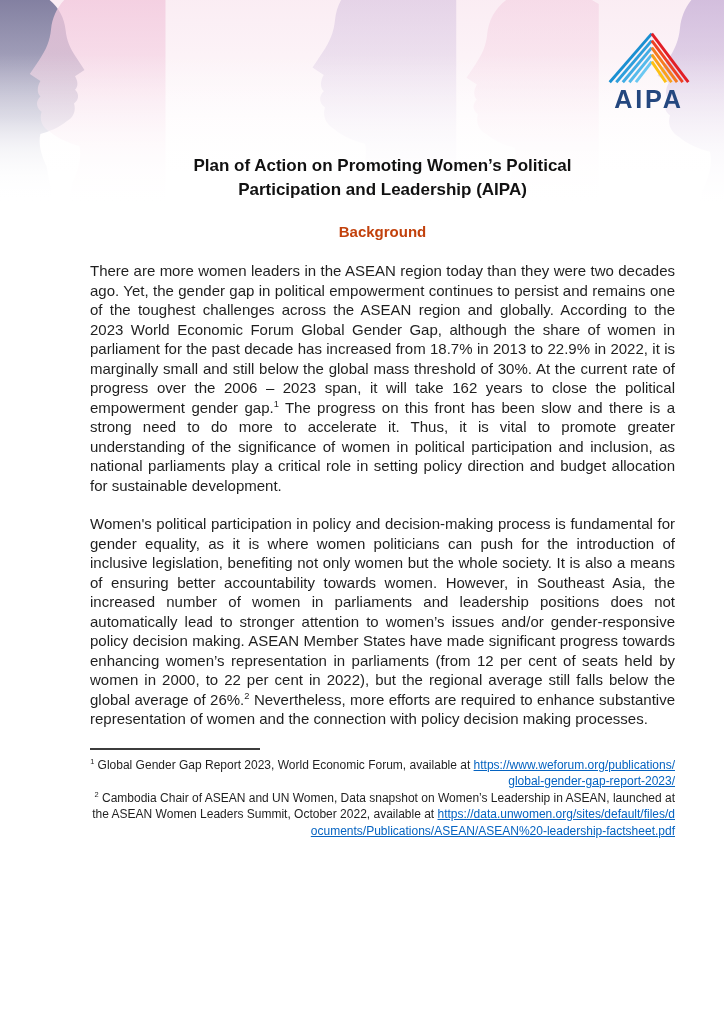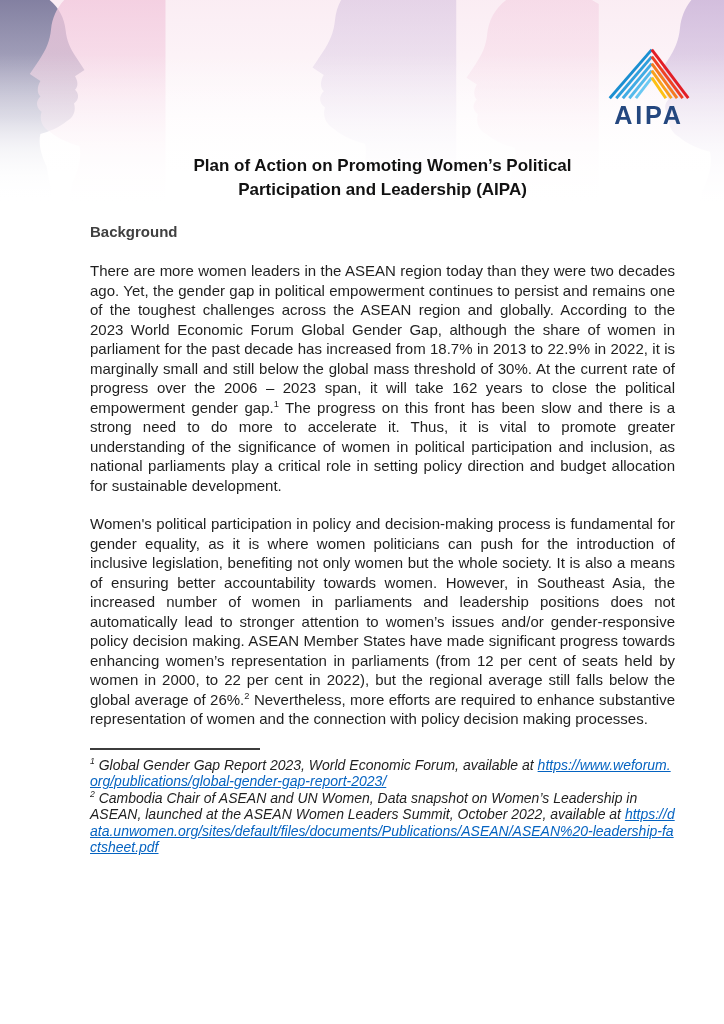--- a/index.html
+++ b/index.html
@@ -27,21 +27,21 @@
   .banner svg { position: absolute; top: 0; left: 0; }
   .banner .fade {
     position: absolute; left: 0; top: 0;
     width: 100%; height: 100%;
     background: linear-gradient(180deg, rgba(255,255,255,0) 25%, rgba(255,255,255,0.75) 70%, #ffffff 94%);
   }
 
   
   .logo {
     position: absolute;
-    top: 44px; right: 16px;
+    top: 28px; right: 16px;
     width: 118px; height: 86px;
   }
 
   
   .content {
     position: relative;
     z-index: 2;
     padding: 154px 49px 0 90px;
   }
   .doc-title {
@@ -49,48 +49,48 @@
     font-weight: bold;
     font-size: 17px;
     line-height: 24px;
     color: #111;
     margin-bottom: 20px;
   }
   .section-heading {
     font-weight: bold;
     font-size: 15px;
     line-height: 19px;
-    color: #404040;
+    color: #c2410c;
     margin: 0 0 20px 0;
+    text-align: center;
   }
   .body-para {
     font-size: 15px;
     line-height: 19.5px;
     text-align: justify;
     margin: 0 0 19px 0;
   }
   .body-para sup, .footnote sup {
     font-size: 0.62em;
     line-height: 0;
     vertical-align: super;
   }
 
   
   .footnote-sep {
     width: 170px;
     border-top: 2px solid #3c3c3c;
     margin: 10px 0 7px 0;
   }
   .footnote {
-    font-size: 14px;
+    font-size: 12px;
     line-height: 16.6px;
     color: #1f1f1f;
-    text-align: left;
+    text-align: right;
     overflow-wrap: break-word;
-    font-style: italic;
   }
   .footnote a {
     color: #0563C1;
     text-decoration: underline;
     overflow-wrap: break-word;
     word-break: break-all;
   }
 </style>
 </head>
 <body>

